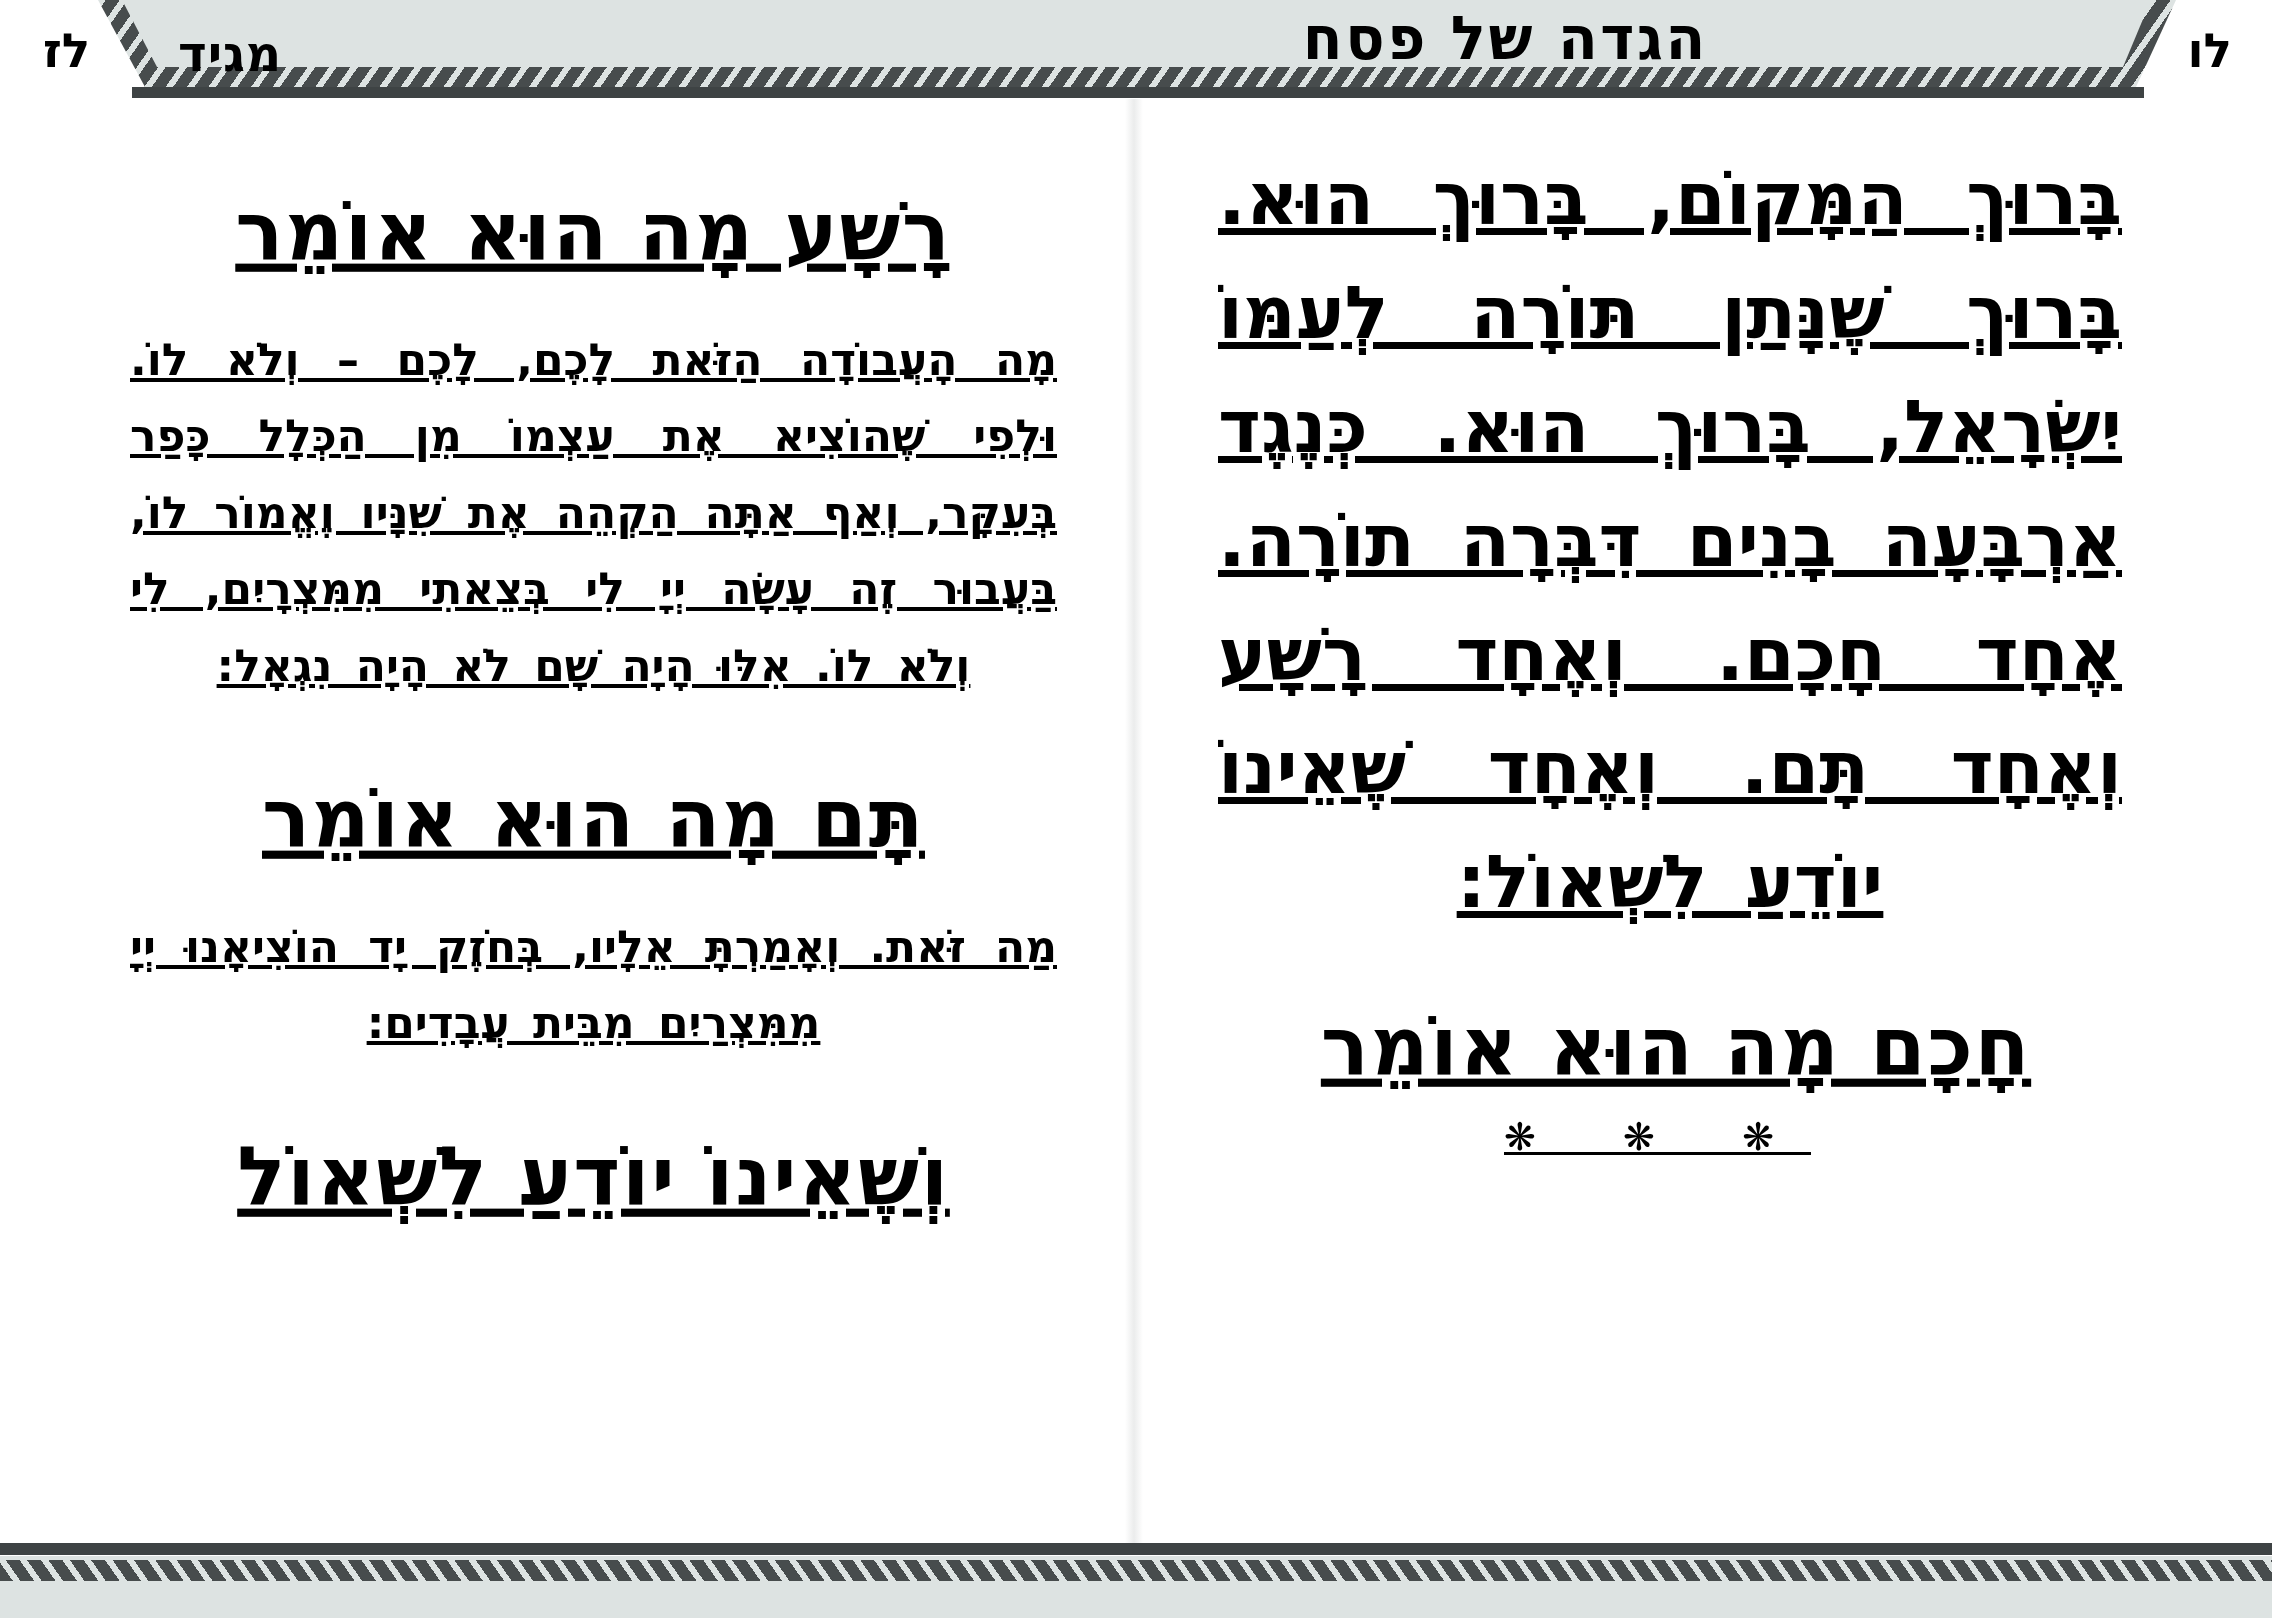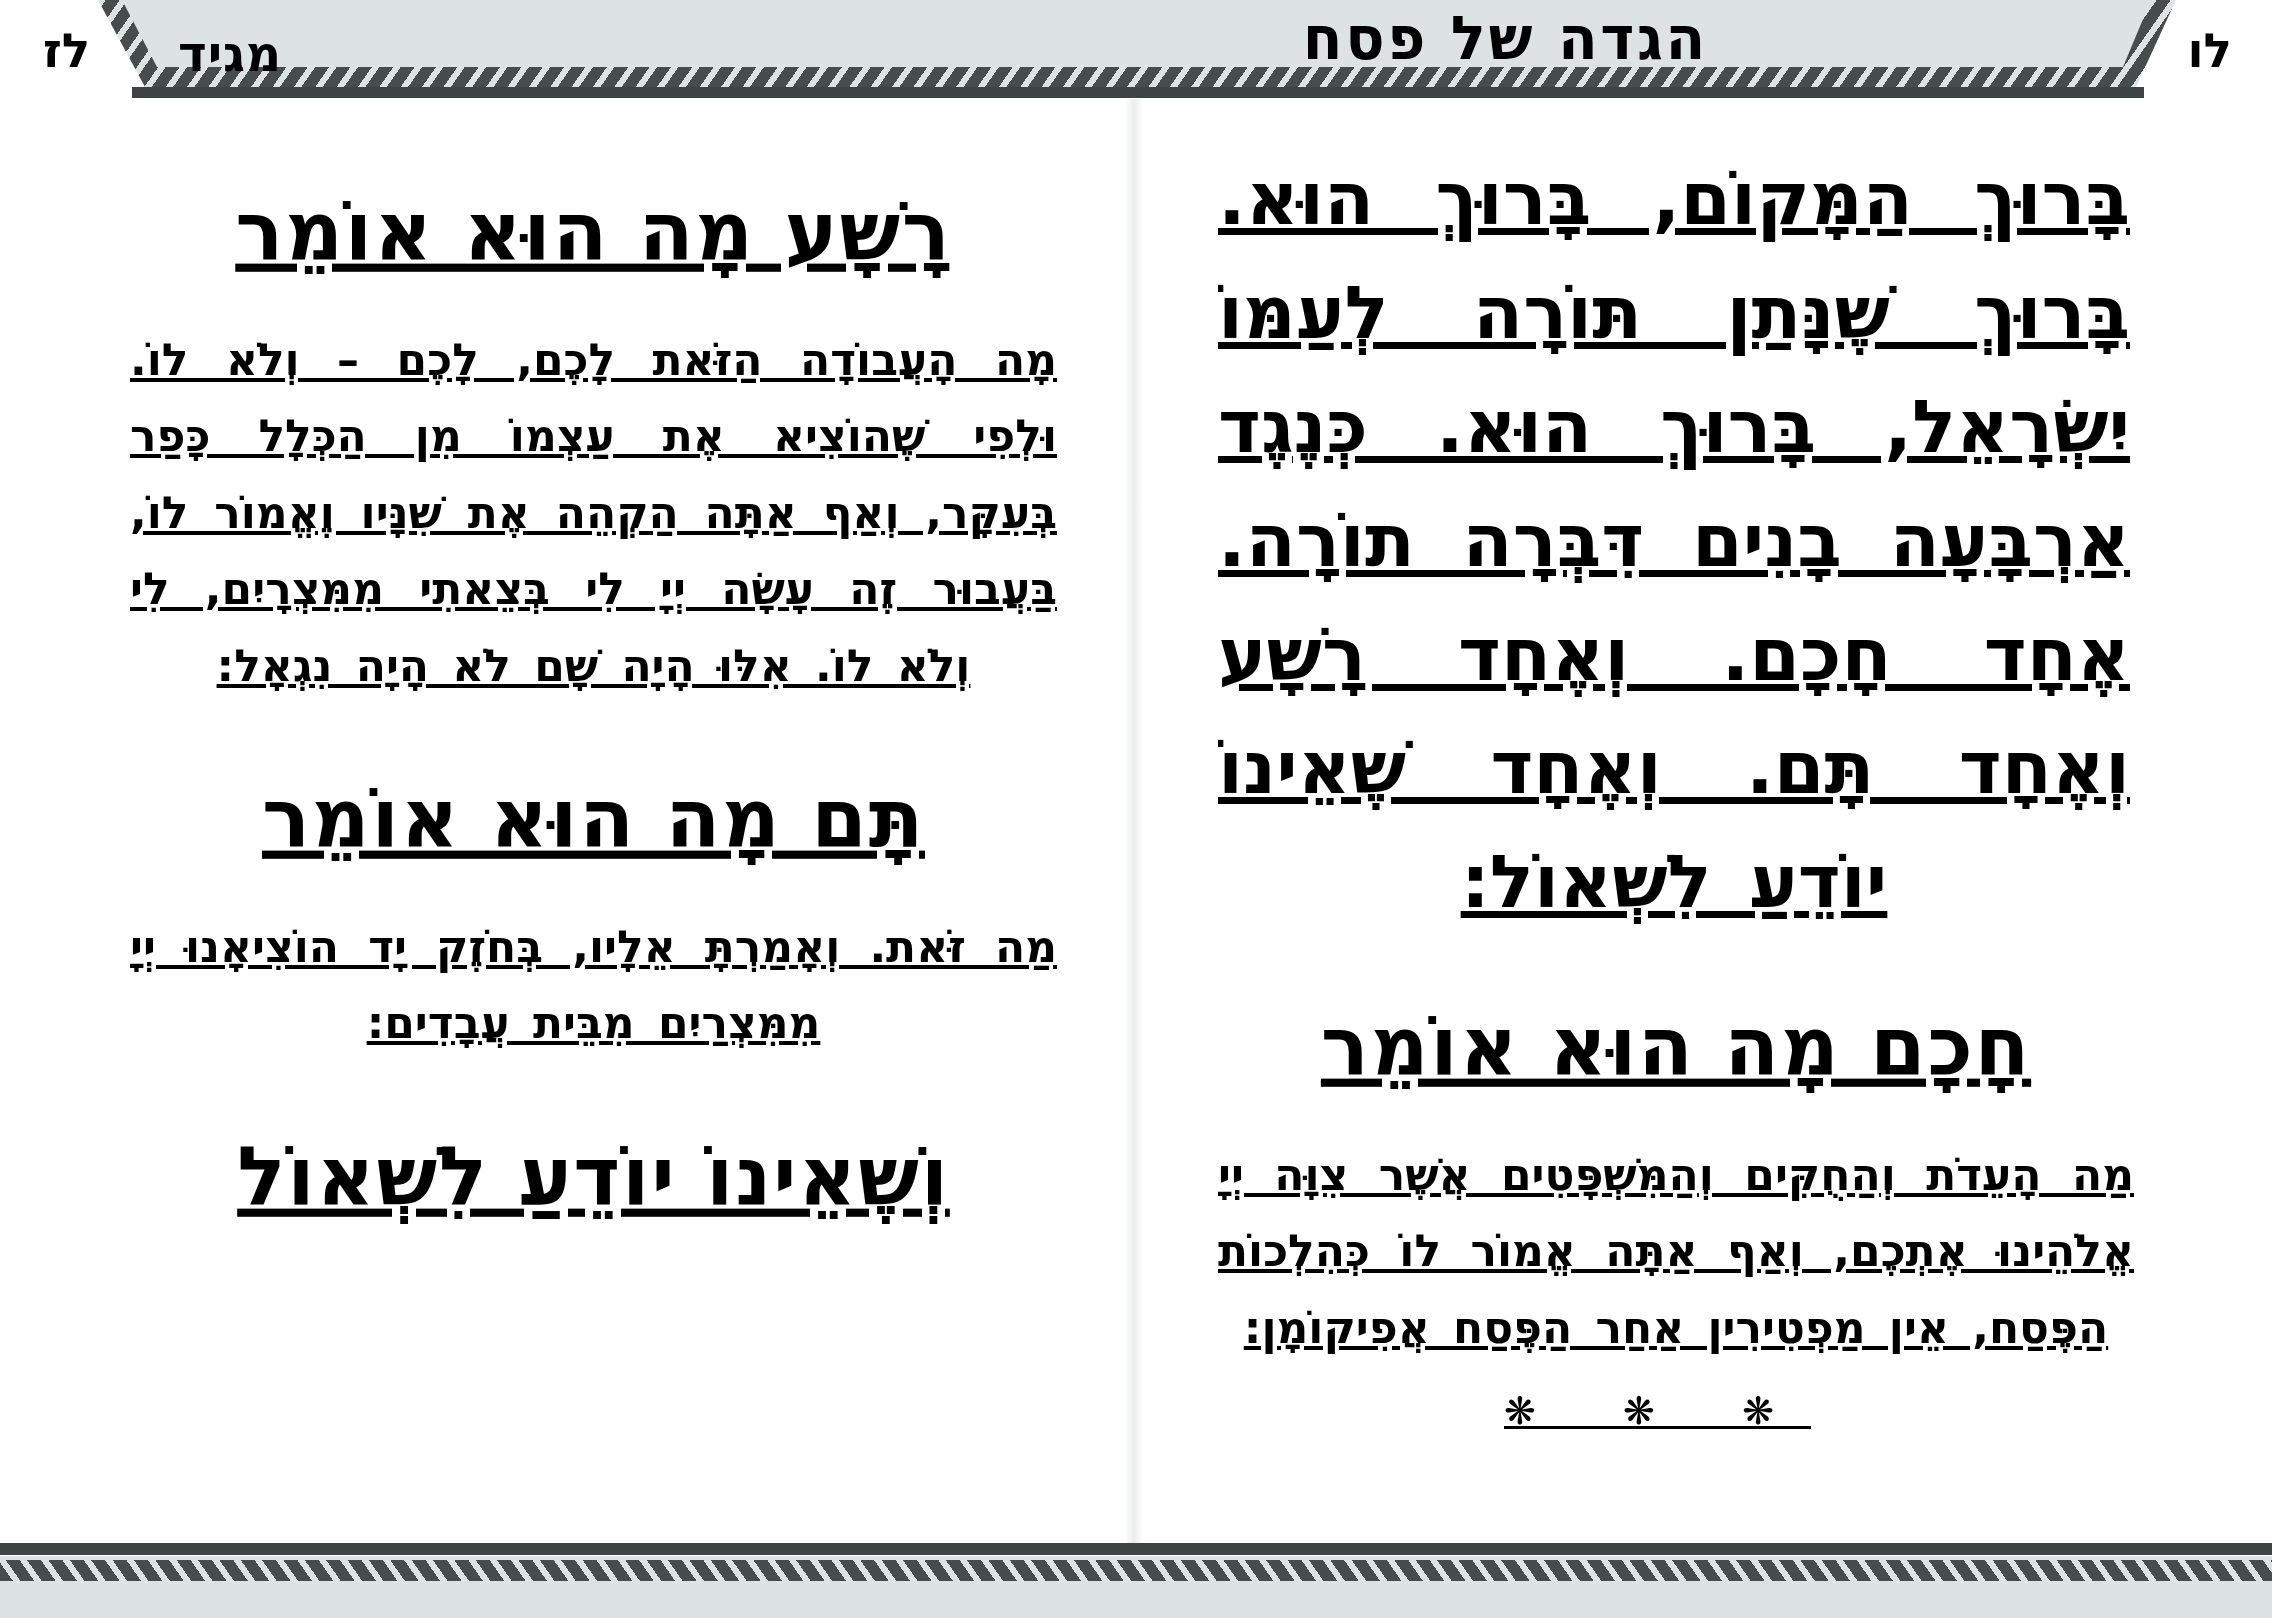--- a/index.html
+++ b/index.html
@@ -54,21 +54,21 @@
   }
   .fold{
     position:absolute;top:0;bottom:0;left:1126px;width:17.5px;
     background:linear-gradient(90deg,rgba(0,0,0,0) 0%,rgba(60,70,70,0.10) 50%,rgba(0,0,0,0) 100%);
   }
   .page{position:absolute;top:8px;height:1445px;overflow:hidden;text-decoration:underline;}
   .page-right{right:138px;width:916px;}
   .page-left{left:131px;width:927px;}
 
   .main-par{
-    margin:35px 4px 0 0;
+    margin:35px 12px 0 0;
     font-size:73px;font-weight:bold;
     line-height:1.56;
     text-align:justify;text-align-last:center;
     word-spacing:12.2px;
   }
   .display-heading{
     margin:0;padding:0;
     font-size:80px;font-weight:900;
     line-height:1.12;
     text-align:center;
@@ -115,21 +115,20 @@
   <span class="section-label">מגיד</span>
   <span class="book-title">הגדה של פסח</span>
   <span class="corner-num left">לז</span>
   <span class="corner-num right">לו</span>
 
   <div class="content">
 
     <div class="page page-right">
       <p class="main-par">בָּרוּךְ הַמָּקוֹם, בָּרוּךְ הוּא. בָּרוּךְ שֶׁנָּתַן תּוֹרָה לְעַמּוֹ יִשְׂרָאֵל, בָּרוּךְ הוּא. כְּנֶגֶד אַרְבָּעָה בָנִים דִּבְּרָה תוֹרָה. אֶחָד חָכָם. וְאֶחָד רָשָׁע וְאֶחָד תָּם. וְאֶחָד שֶׁאֵינוֹ יוֹדֵעַ לִשְׁאוֹל:</p>
       <h2 class="display-heading">חָכָם מָה הוּא אוֹמֵר</h2>
-      <p class="body-par">מַה הָעֵדֹת וְהַחֻקִּים וְהַמִּשְׁפָּטִים אֲשֶׁר צִוָּה יְיָ אֱלֹהֵינוּ אֶתְכֶם, וְאַף אַתָּה אֱמוֹר לוֹ כְּהִלְכוֹת הַפֶּסַח, אֵין מַפְטִירִין אַחַר הַפֶּסַח אֲפִיקוֹמָן:</p>
       <div class="ornament">❋ ❋ ❋</div>
     </div>
 
     <div class="page page-left">
       <h2 class="display-heading first">רָשָׁע מָה הוּא אוֹמֵר</h2>
       <p class="body-par">מָה הָעֲבוֹדָה הַזֹּאת לָכֶם, לָכֶם – וְלֹא לוֹ. וּלְפִי שֶׁהוֹצִיא אֶת עַצְמוֹ מִן הַכְּלָל כָּפַר בְּעִקָּר, וְאַף אַתָּה הַקְהֵה אֶת שִׁנָּיו וֶאֱמוֹר לוֹ, בַּעֲבוּר זֶה עָשָׂה יְיָ לִי בְּצֵאתִי מִמִּצְרָיִם, לִי וְלֹא לוֹ. אִלּוּ הָיָה שָׁם לֹא הָיָה נִגְאָל:</p>
       <h2 class="display-heading">תָּם מָה הוּא אוֹמֵר</h2>
       <p class="body-par">מַה זֹּאת. וְאָמַרְתָּ אֵלָיו, בְּחֹזֶק יָד הוֹצִיאָנוּ יְיָ מִמִּצְרַיִם מִבֵּית עֲבָדִים:</p>
       <h2 class="display-heading">וְשֶׁאֵינוֹ יוֹדֵעַ לִשְׁאוֹל</h2>
     </div>

